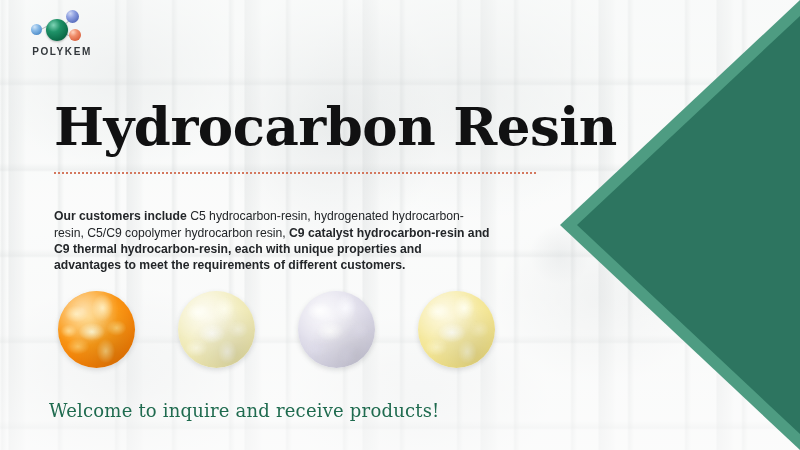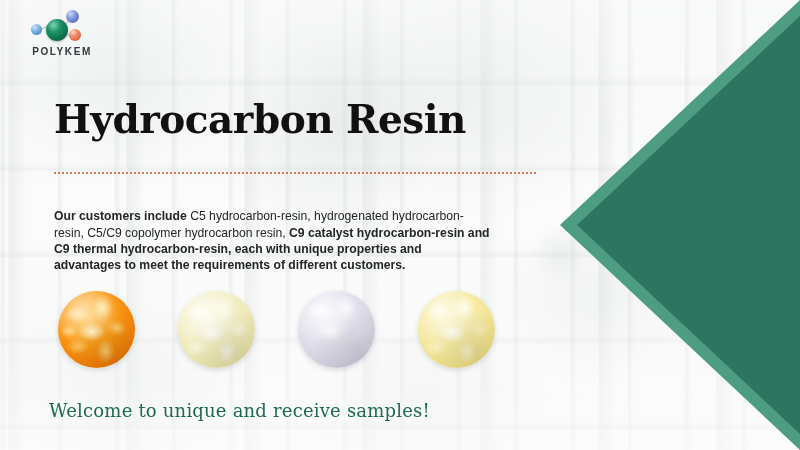--- a/index.html
+++ b/index.html
@@ -119,21 +119,21 @@
     color: #33383c;
   }
 
   
   .title {
     position: absolute;
     left: 54px;
     top: 99px;
     font-family: "DejaVu Serif", "Liberation Serif", serif;
     font-weight: 700;
-    font-size: 39px;
+    font-size: 53px;
     line-height: 1.05;
     letter-spacing: -0.5px;
     color: #111112;
     white-space: nowrap;
   }
   .title-rule {
     position: absolute;
     left: 54px;
     top: 172px;
     width: 482px;
@@ -283,15 +283,15 @@
     <div class="prod p3">
       <span class="tex"></span>
       <span class="gloss"></span>
     </div>
     <div class="prod p4">
       <span class="tex"></span>
       <span class="gloss"></span>
     </div>
   </div>
 
-  <div class="footer-cta">Welcome to unique and receive samples!</div>
+  <div class="footer-cta">Welcome to inquire and receive products!</div>
 
 </div>
 
 </body></html>

